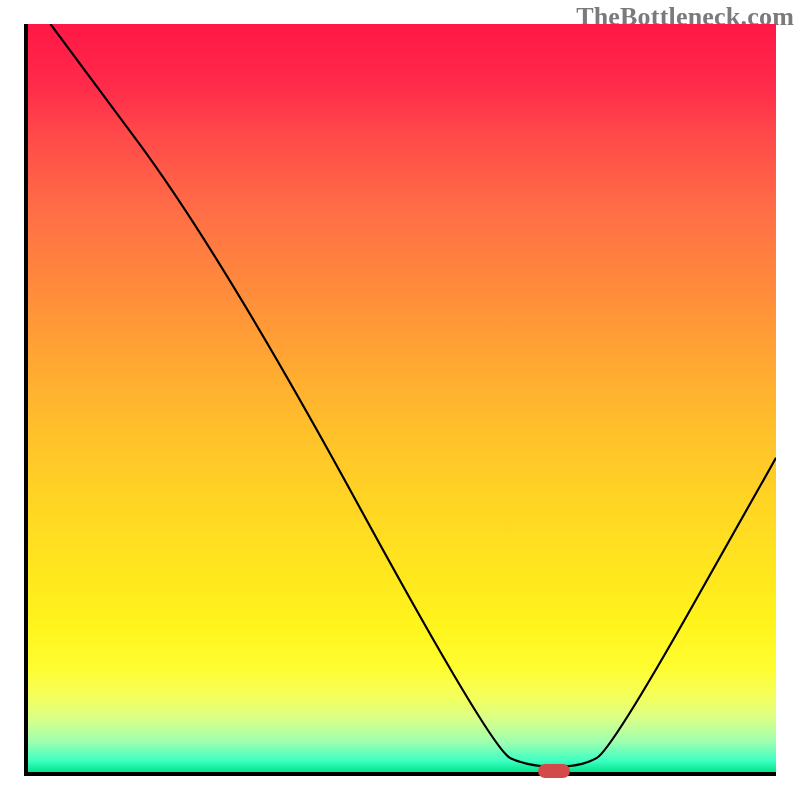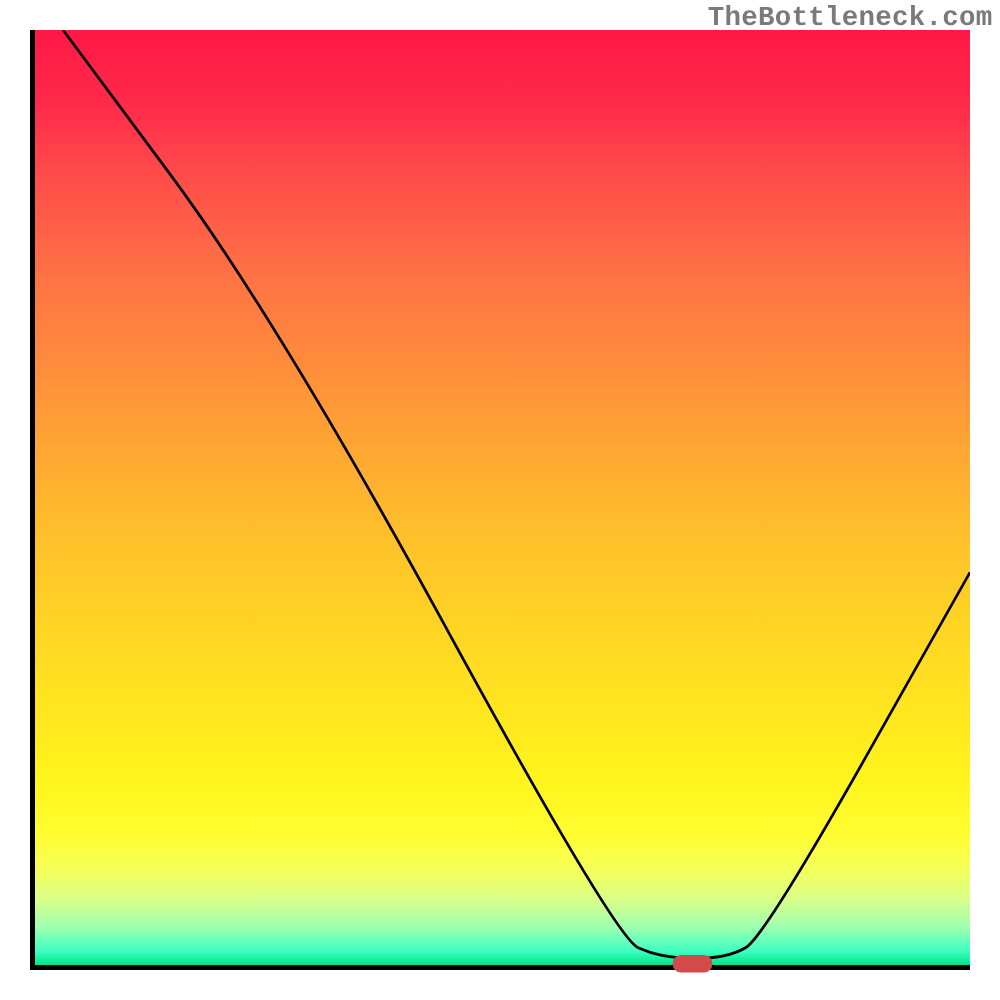--- a/index.html
+++ b/index.html
@@ -59,22 +59,22 @@
     position: absolute;
     width: 32px;
     height: 14px;
     border-radius: 7px;
     background: #d24a4a;
   }
   .watermark {
     position: absolute;
     top: 2px;
     right: 6px;
-    font-family: Liberation Mono, monospace;
-    font-size: 22px;
+    font-family: Liberation Serif, serif;
+    font-size: 26px;
     font-weight: 600;
     color: #7a7a7a;
     letter-spacing: 0.2px;
   }
 </style>
 </head>
 <body>
 
 <div class="chart-container">
   <div class="watermark">TheBottleneck.com</div>

